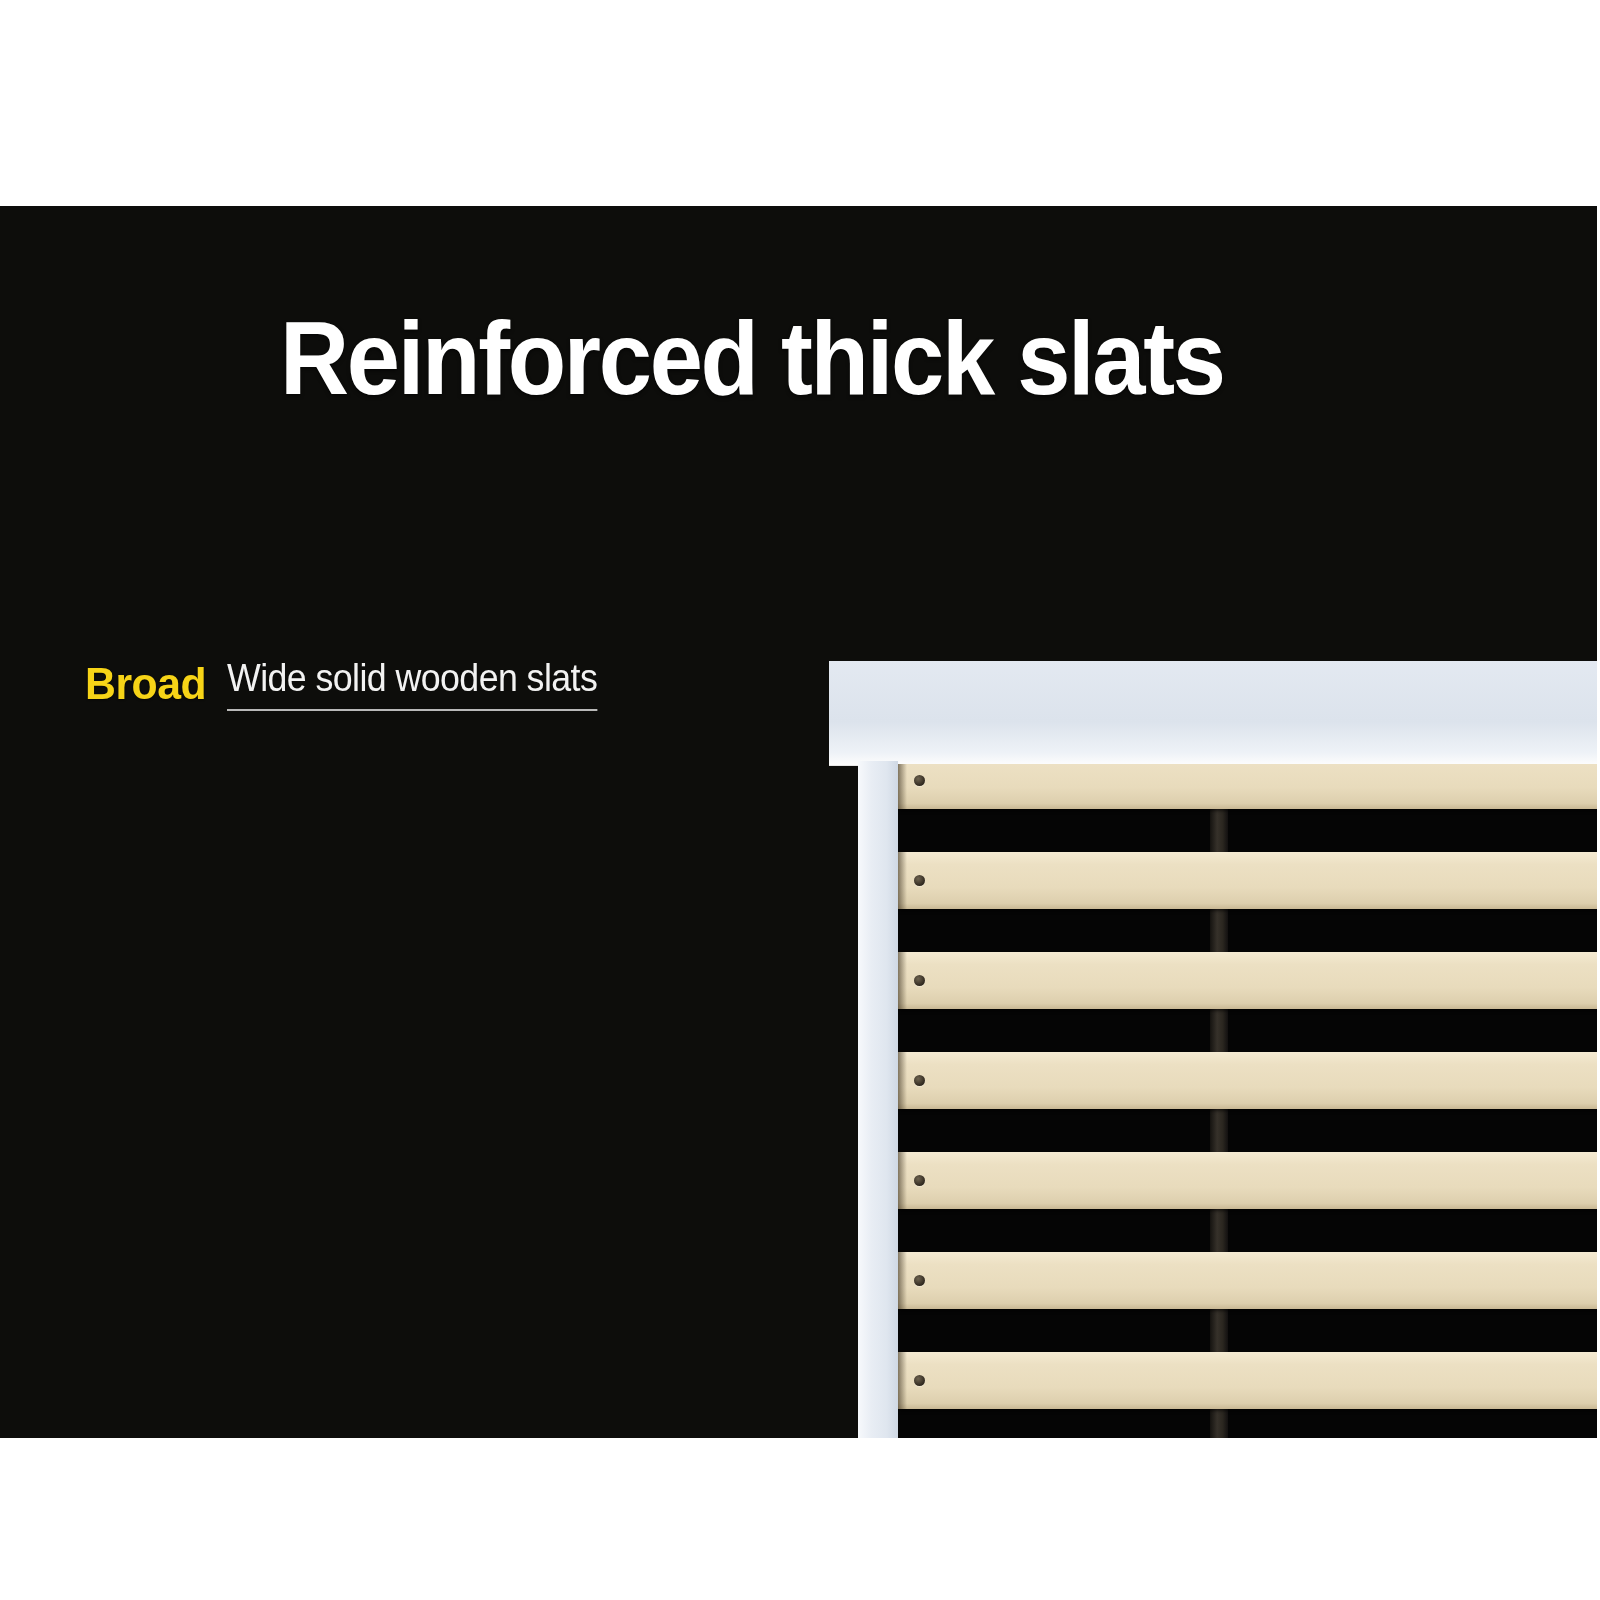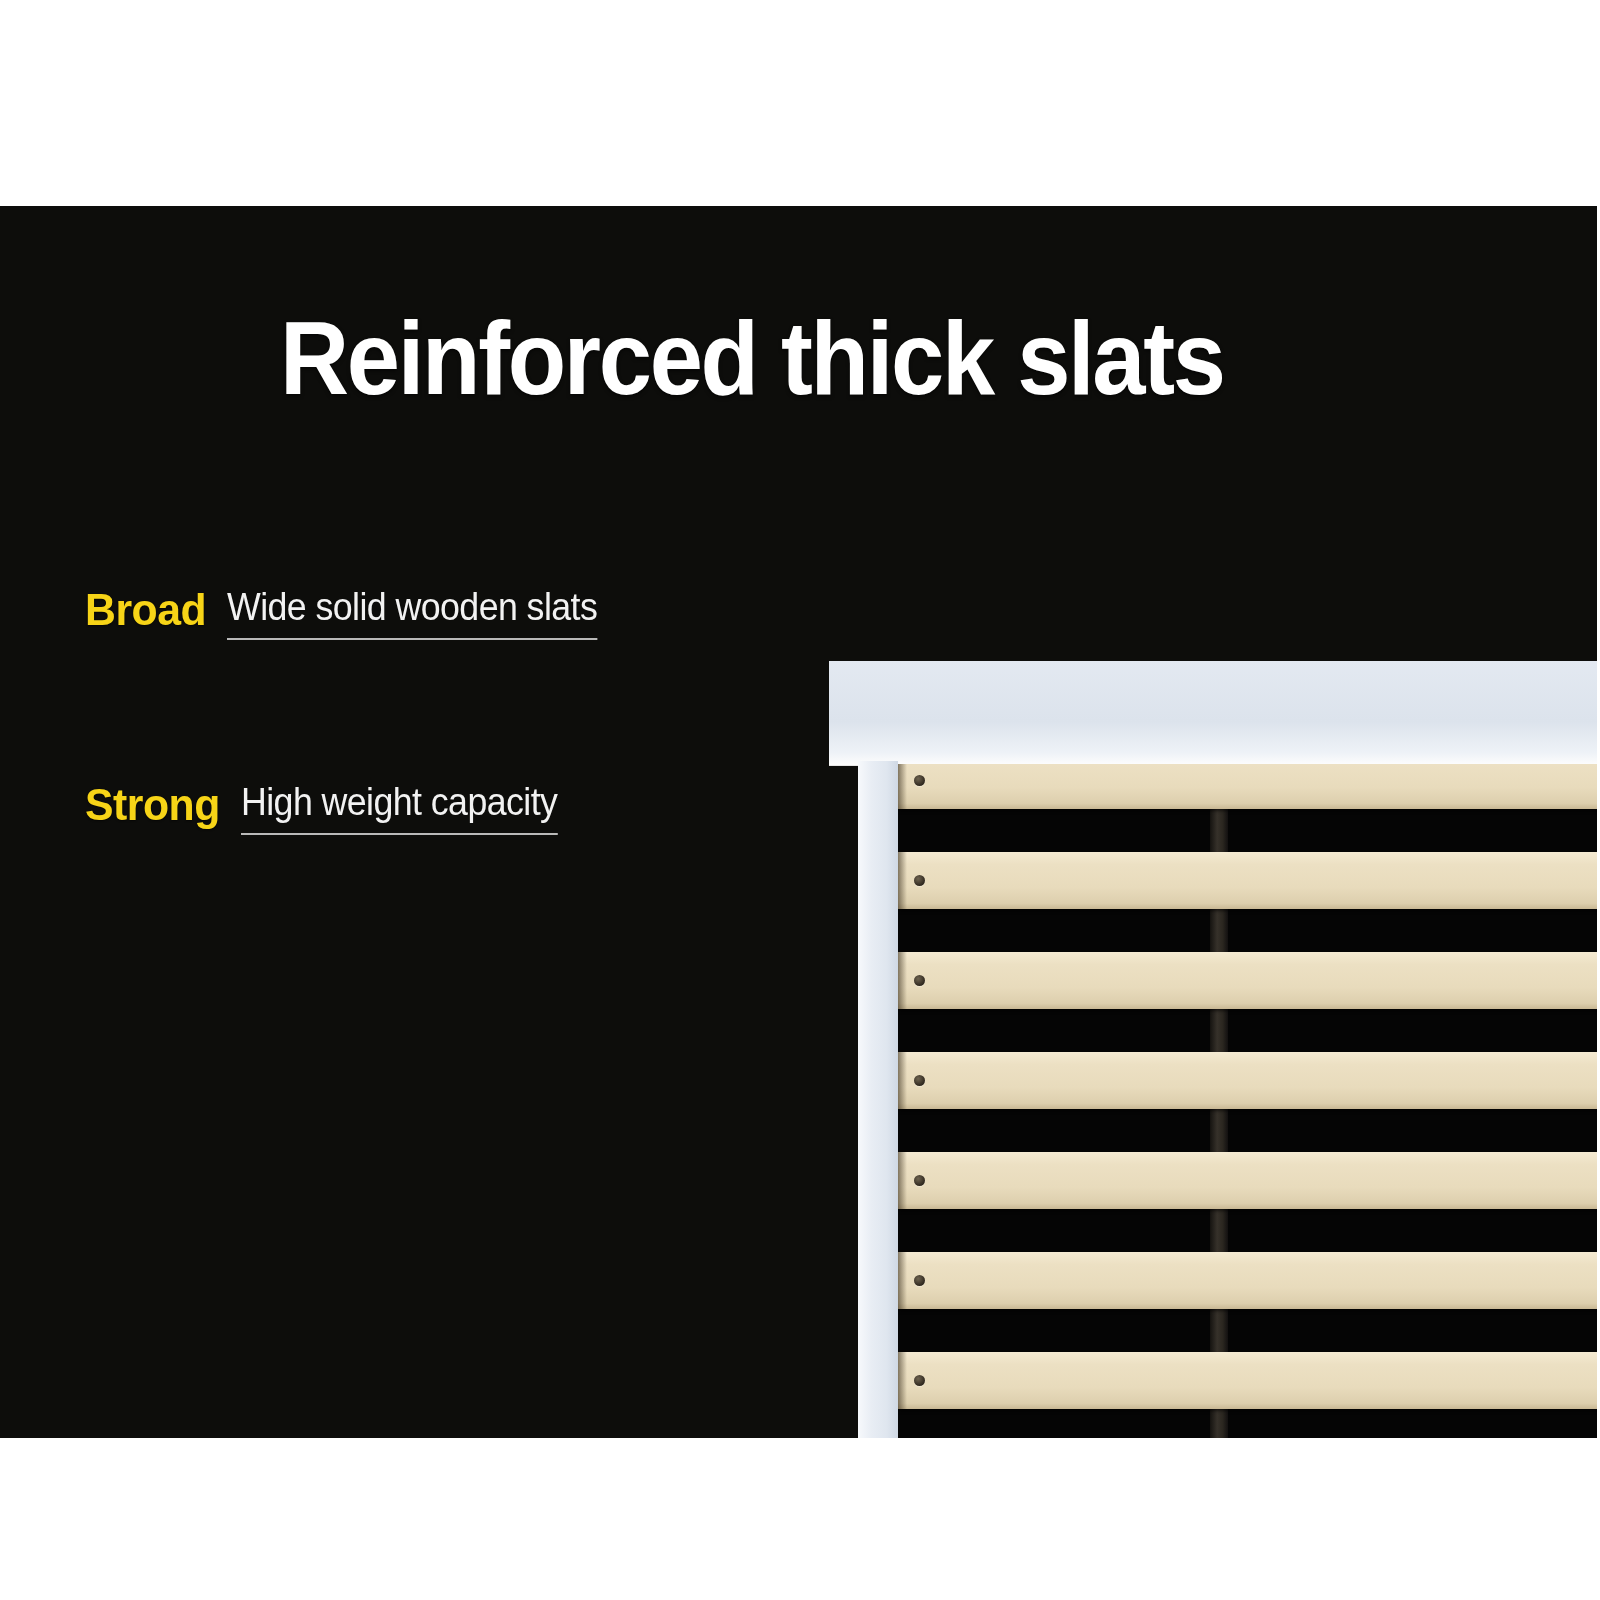--- a/index.html
+++ b/index.html
@@ -48,21 +48,21 @@
 
   
   #feature-list {
     position: absolute;
     left: 85px;
     top: 380px;
     width: 740px;
   }
   .feature-row {
     display: flex;
-    align-items: flex-start;
+    align-items: center;
     height: 195px;
   }
   .feature-label {
     color: #f7d417;
     font-family: "Liberation Sans", sans-serif;
     font-weight: bold;
     font-size: 45px;
     line-height: 48px;
     letter-spacing: -0.5px;
     transform: scaleX(0.95);
@@ -179,24 +179,20 @@
     <div id="headline">Reinforced thick slats</div>
 
     <div id="feature-list">
 
       <div class="feature-row">
         <span class="feature-label">Broad</span>
         <span class="feature-desc">Wide solid wooden slats</span>
       </div>
 
 
-      <div class="feature-row">
-        <span class="feature-label">Strong</span>
-        <span class="feature-desc">High weight capacity</span>
-      </div>
 
 
     </div>
 
     <div id="product-photo">
 
       <div id="frame-top-rail"></div>
       <div id="frame-side-rail"></div>
 
       <div id="slat-deck">

